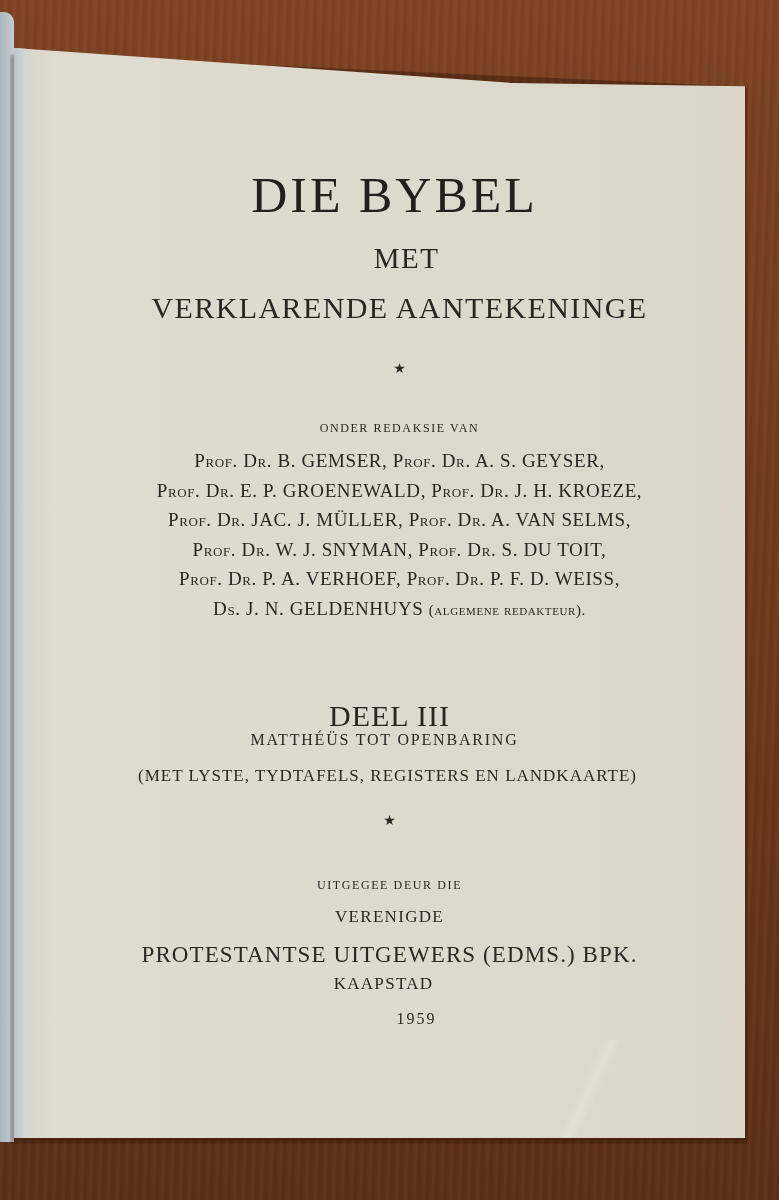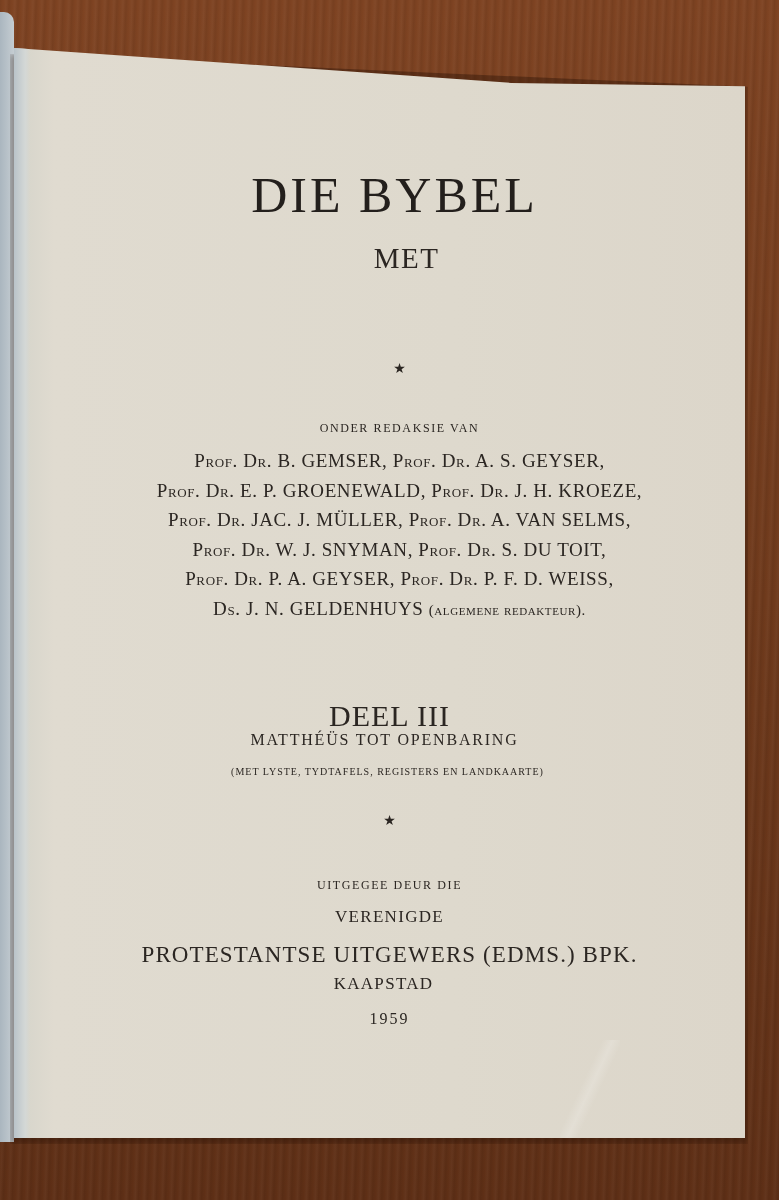--- a/index.html
+++ b/index.html
@@ -135,21 +135,21 @@
     }
     .books {
       top: 715px;
       font-size: 16px;
       letter-spacing: 1.8px;
       padding-left: 10px;
       box-sizing: border-box;
     }
     .extras {
       top: 750px;
-      font-size: 10px;
+      font-size: 17px;
       letter-spacing: 1px;
       padding-left: 16px;
       box-sizing: border-box;
     }
     .star-2 { top: 796px; padding-left: 20px; box-sizing: border-box; }
     .publ-intro {
       top: 862px;
       font-size: 12px;
       letter-spacing: 1.6px;
       padding-left: 20px;
@@ -175,20 +175,21 @@
       letter-spacing: 1.3px;
       padding-left: 8px;
       box-sizing: border-box;
     }
     .year {
       top: 994px;
       font-size: 16px;
       letter-spacing: 2px;
       padding-left: 20px;
       box-sizing: border-box;
+      margin-left: 27px;
     }
     .glare {
       position: absolute;
       left: 560px;
       top: 1040px;
       width: 60px;
       height: 98px;
       background: linear-gradient(115deg, rgba(255,255,255,0) 40%, rgba(255,255,255,0.18) 50%, rgba(255,255,255,0) 60%);
     }
   </style>
@@ -199,40 +200,41 @@
 <div class="left-strip"></div>
 <div class="page-shadow"></div>
 <div class="page">
   <div class="page-inner-edge"></div>
 </div>
 <div class="glare"></div>
 
 <div class="content">
   <div class="line title">DIE BYBEL</div>
   <div class="line met">MET</div>
+  <div class="line subtitle">VERKLARENDE AANTEKENINGE</div>
 
   <div class="line star star-1">★</div>
 
   <div class="line onder sc">onder redaksie van</div>
 
   <div class="line editors">
     <span class="ed-line">
       <span class="sc">Prof. Dr.</span><span> B. GEMSER, </span><span class="sc">Prof. Dr.</span><span> A. S. GEYSER,</span>
     </span>
     <span class="ed-line">
       <span class="sc">Prof. Dr.</span><span> E. P. GROENEWALD, </span><span class="sc">Prof. Dr.</span><span> J. H. KROEZE,</span>
     </span>
     <span class="ed-line">
       <span class="sc">Prof. Dr.</span><span> JAC. J. MÜLLER, </span><span class="sc">Prof. Dr.</span><span> A. VAN SELMS,</span>
     </span>
     <span class="ed-line">
       <span class="sc">Prof. Dr.</span><span> W. J. SNYMAN, </span><span class="sc">Prof. Dr.</span><span> S. DU TOIT,</span>
     </span>
     <span class="ed-line">
-      <span class="sc">Prof. Dr.</span><span> P. A. GEYSER, </span><span class="sc">Prof. Dr.</span><span> P. F. D. WEISS,</span>
+      <span class="sc">Prof. Dr.</span><span> P. A. VERHOEF, </span><span class="sc">Prof. Dr.</span><span> P. F. D. WEISS,</span>
     </span>
     <span class="ed-line">
       <span class="sc">Ds.</span><span> J. N. GELDENHUYS </span><span class="sc" style="font-size:15px;">(algemene redakteur).</span>
     </span>
   </div>
 
   <div class="line deel">DEEL III</div>
   <div class="line books">MATTHÉÜS TOT OPENBARING</div>
   <div class="line extras">(MET LYSTE, TYDTAFELS, REGISTERS EN LANDKAARTE)</div>
 

